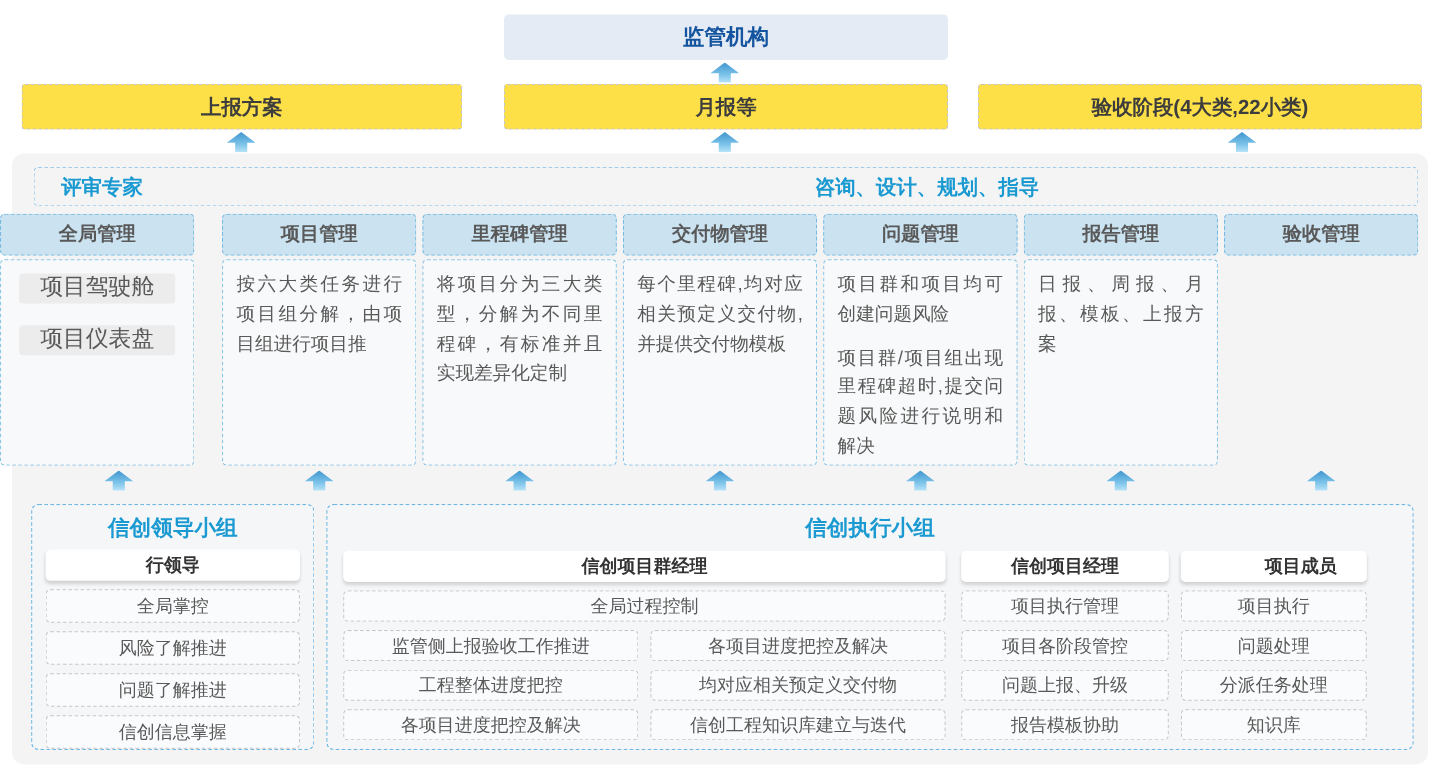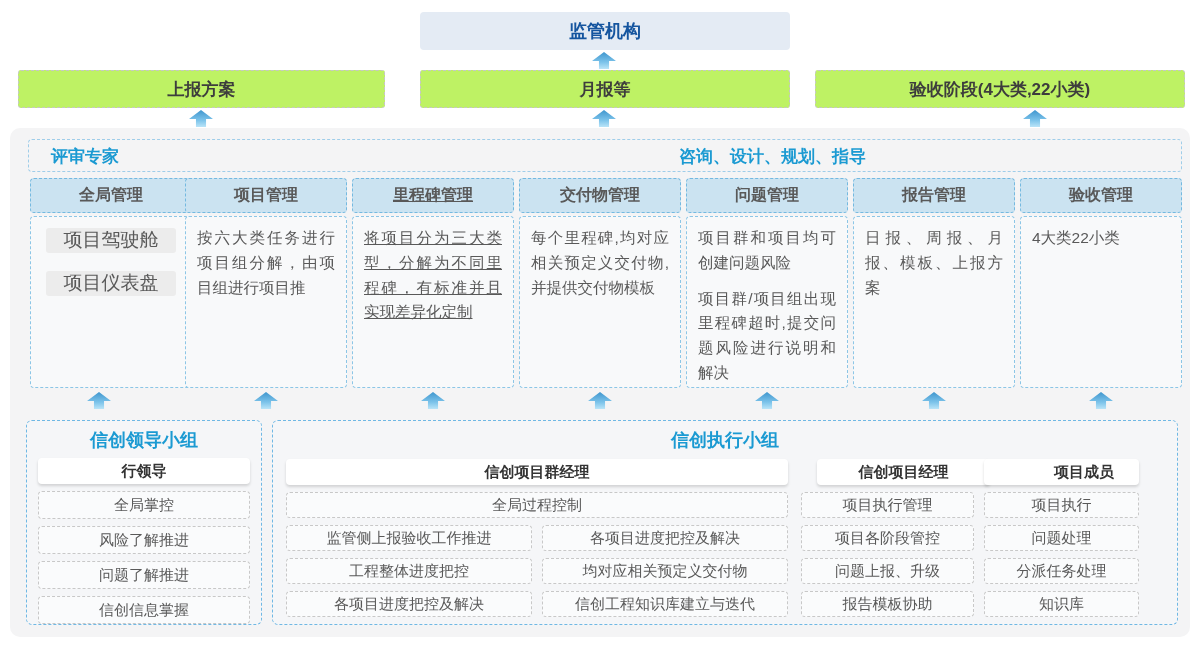--- a/index.html
+++ b/index.html
@@ -11,21 +11,21 @@
   .abs{position:absolute;box-sizing:border-box;}
   .flexc{display:flex;align-items:center;justify-content:center;}
 
   
   .regulator{
     left:420px;top:12px;width:370px;height:38px;
     background:#e4ebf4;border-radius:4px;
     color:#15559f;font-size:18px;font-weight:bold;
   }
   .top-box{
-    top:70px;height:38px;background:#bef264;
+    top:70px;height:38px;background:#fde047;
     border:1px dashed #c6c6c6;border-radius:3px;
     color:#3d3d3d;font-size:17px;font-weight:bold;
   }
   .tb1{left:18px;width:367px;}
   .tb2{left:420px;width:370px;}
   .tb3{left:815px;width:370px;}
 
   
   .arrow{
     width:24px;height:17px;
@@ -43,21 +43,21 @@
     border:1px dashed #9fcde9;border-radius:4px;
   }
   .band .t{
     position:absolute;top:0;height:33px;display:flex;align-items:center;
     color:#1b9ad2;font-size:17px;font-weight:bold;
   }
   .band .t1{left:22px;}
   .band .t2{left:650px;}
 
   .col{top:178px;width:162px;}
-  .colx0{left:30px;}  .colx1{left:185px;} .colx2{left:352px;text-decoration:underline;}
+  .colx0{left:0;}  .colx1{left:185px;} .colx2{left:352px;}
   .colx3{left:519px;} .colx4{left:686px;} .colx5{left:853px;} .colx6{left:1020px;}
   .col-h{
     height:33px;background:#cbe3f1;border:1px dashed #74b9e0;border-radius:4px;
     color:#595959;font-size:16px;font-weight:bold;
   }
   .col-b{
     margin-top:3px;height:172px;box-sizing:border-box;
     background:#f8f9fa;border:1px dashed #8cc6e6;border-radius:4px;
     padding:9px 11px;font-size:15.5px;line-height:1.6;
     text-align:justify;color:#595959;
@@ -93,21 +93,21 @@
   }
   
   .g-leader .role{margin:37px 11px 0;}
   .g-leader .item{margin:7px 11px 0;}
   .g-leader .item:first-of-type{margin-top:11px;}
   
   .pgm-role {left:13px; top:38px; width:502px;}
   .pgm-full {left:13px; top:71px; width:502px;}
   .pgm-l0{left:13px;top:104px;width:246px;} .pgm-l1{left:13px;top:137px;width:246px;} .pgm-l2{left:13px;top:170px;width:246px;}
   .pgm-r0{left:269px;top:104px;width:246px;} .pgm-r1{left:269px;top:137px;width:246px;} .pgm-r2{left:269px;top:170px;width:246px;}
-  .pm-role{left:528px;top:38px;width:173px;margin-left:16px;}
+  .pm-role{left:528px;top:38px;width:173px;}
   .pm-0{left:528px;top:71px;width:173px;} .pm-1{left:528px;top:104px;width:173px;}
   .pm-2{left:528px;top:137px;width:173px;} .pm-3{left:528px;top:170px;width:173px;}
   .mb-role{left:711px;top:38px;width:155px;padding-left:45px;}
   .mb-0{left:711px;top:71px;width:155px;} .mb-1{left:711px;top:104px;width:155px;}
   .mb-2{left:711px;top:137px;width:155px;} .mb-3{left:711px;top:170px;width:155px;}
 </style>
 </head>
 <body>
 
 <div class="abs flexc regulator">监管机构</div>
@@ -159,21 +159,20 @@
   </div>
 </div>
 
 <div class="abs col colx5">
   <div class="col-h flexc">报告管理</div>
   <div class="col-b">日报、周报、月报、模板、上报方案</div>
 </div>
 
 <div class="abs col colx6">
   <div class="col-h flexc">验收管理</div>
-  <div class="col-b">4大类22小类</div>
 </div>
 
 <div class="abs arrow col-arrow" style="left:87px;"></div>
 <div class="abs arrow col-arrow" style="left:254px;"></div>
 <div class="abs arrow col-arrow" style="left:421px;"></div>
 <div class="abs arrow col-arrow" style="left:588px;"></div>
 <div class="abs arrow col-arrow" style="left:755px;"></div>
 <div class="abs arrow col-arrow" style="left:922px;"></div>
 <div class="abs arrow col-arrow" style="left:1089px;"></div>
 

